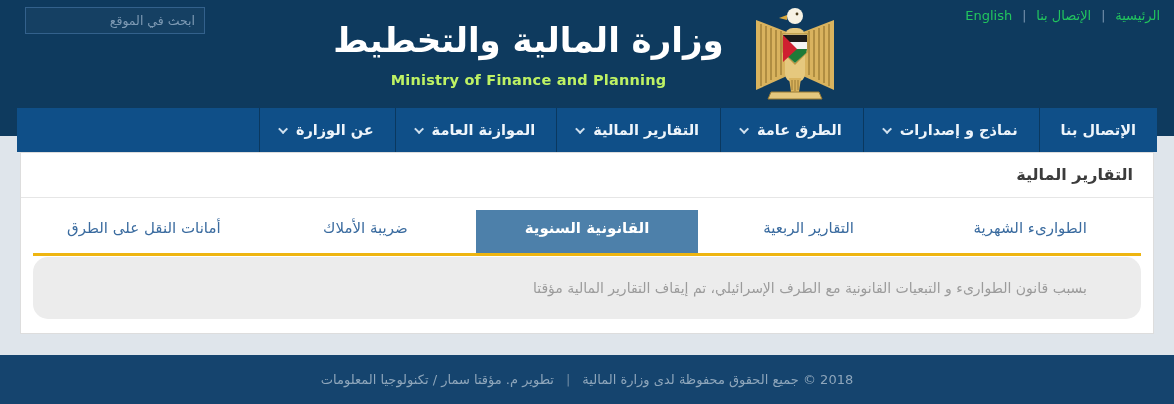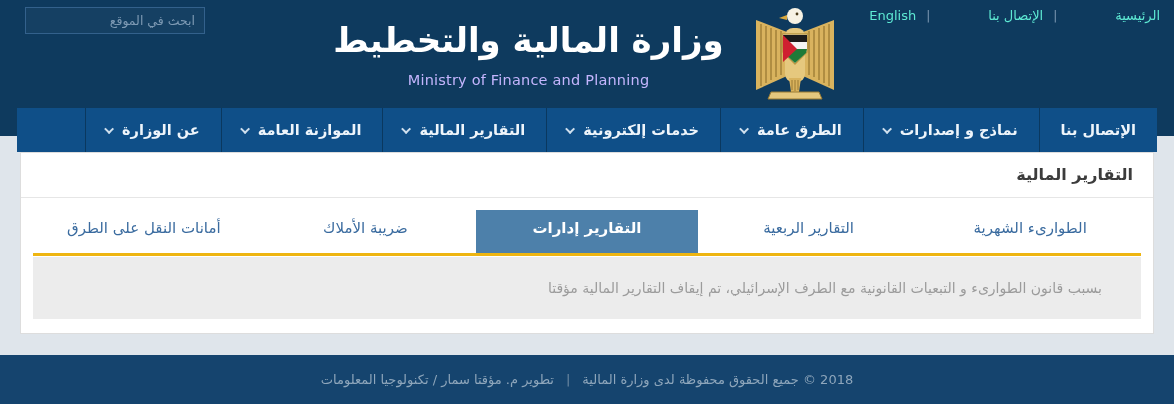--- a/index.html
+++ b/index.html
@@ -38,21 +38,21 @@
   .search-box input::placeholder { color: #7e9ab4; opacity: 1; }
 
   .top-links {
     position: absolute;
     left: auto; right: 14px; top: 8px;
     display: flex;
     align-items: center;
     gap: 10px;
     font-size: 13px;
   }
-  .top-links a { color: #5eead4; text-decoration: none; margin-left: 48px; }
+  .top-links a { color: #22c55e; text-decoration: none; }
   .top-links .sep { color: #7e9ab4; font-size: 12px; }
 
   .logo-group {
     position: absolute;
     top: 4px; left: 0; right: 0;
     display: flex;
     justify-content: center;
     align-items: flex-start;
     gap: 25px;
   }
@@ -60,23 +60,23 @@
   .logo-text { display: flex; flex-direction: column; align-items: center; padding-top: 6px; }
   .logo-arabic {
     color: #ffffff;
     font-size: 34px;
     font-weight: bold;
     line-height: 60px;
     height: 62px;
     white-space: nowrap;
   }
   .logo-english {
-    color: #c4b5fd;
+    color: #bef264;
     font-size: 14.5px;
-    font-weight: normal;
+    font-weight: bold;
     letter-spacing: 0.2px;
     white-space: nowrap;
   }
 
   
   .main-nav { background: #0e3a5e; flex: 0 0 auto; height: 28px; }
   .nav-inner {
     margin: 0 17px;
     height: 44px;
     background: #0f4f88;
@@ -133,23 +133,24 @@
     color: #ffffff;
     font-weight: bold;
   }
   .accent-line { height: 3px; background: #eeb511; }
   .notice {
     margin-top: 1px;
     background: #ececec;
     height: 62px;
     display: flex;
     align-items: center;
-    padding: 0 39px;
+    padding: 0 54px;
     font-size: 14px;
     color: #9b9b9b;
+    border-radius: 15px;
   }
 
   
   footer {
     flex: 0 0 49px;
     background: #15446e;
     display: flex;
     align-items: center;
     justify-content: center;
     gap: 12px;
@@ -221,45 +222,41 @@
     </div>
     <div class="nav-item">
       <span>الموازنة العامة</span>
       <span class="chev"></span>
     </div>
     <div class="nav-item">
       <span>التقارير المالية</span>
       <span class="chev"></span>
     </div>
     <div class="nav-item">
-      <span>خدمات إلكترونية</span>
-      <span class="chev"></span>
-    </div>
-    <div class="nav-item">
       <span>الطرق عامة</span>
       <span class="chev"></span>
     </div>
     <div class="nav-item">
       <span>نماذج و إصدارات</span>
       <span class="chev"></span>
     </div>
     <div class="nav-item">
       <span>الإتصال بنا</span>
     </div>
   </div>
 </nav>
 
 <main>
   <section class="card">
     <h1 class="card-title">التقارير المالية</h1>
     <div class="card-body">
       <div class="tabs">
         <div class="tab">الطوارىء الشهرية</div>
         <div class="tab">التقارير الربعية</div>
-        <div class="tab active">التقارير إدارات</div>
+        <div class="tab active">القانونية السنوية</div>
         <div class="tab">ضريبة الأملاك</div>
         <div class="tab">أمانات النقل على الطرق</div>
       </div>
       <div class="accent-line"></div>
       <div class="notice">
         <span>بسبب قانون الطوارىء و التبعيات القانونية مع الطرف الإسرائيلي، تم إيقاف التقارير المالية مؤقتا</span>
       </div>
     </div>
   </section>
 </main>

